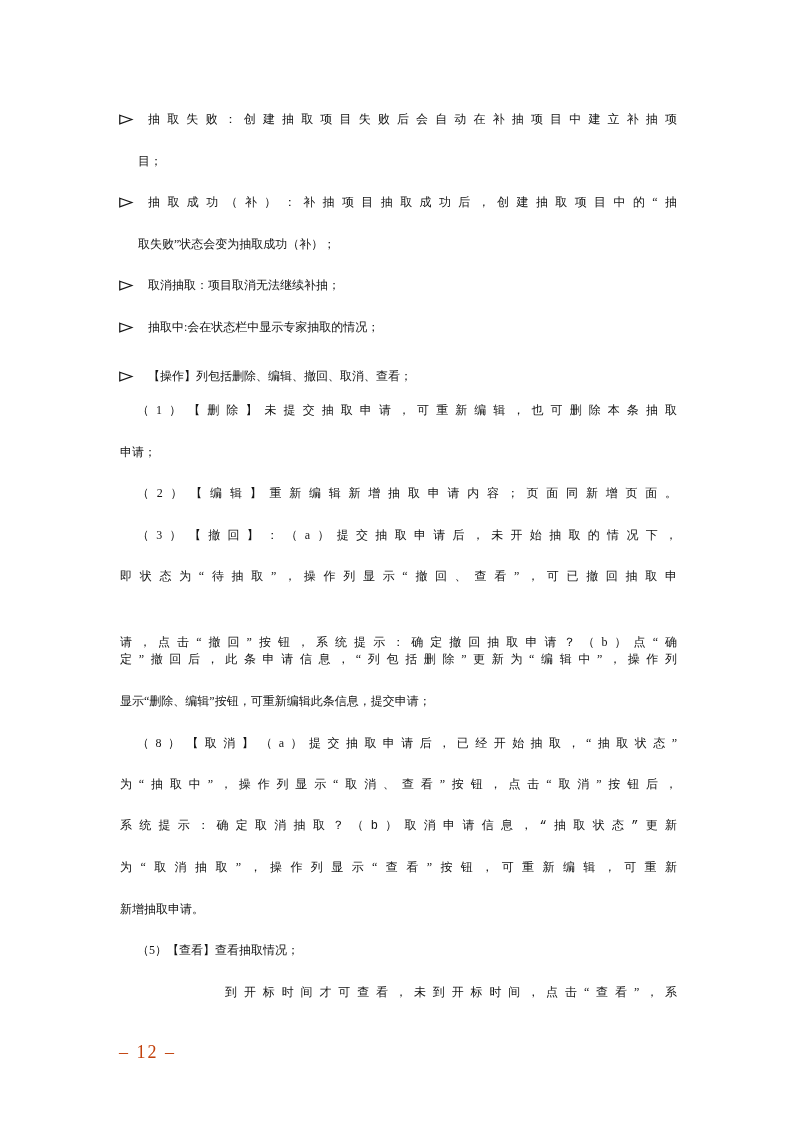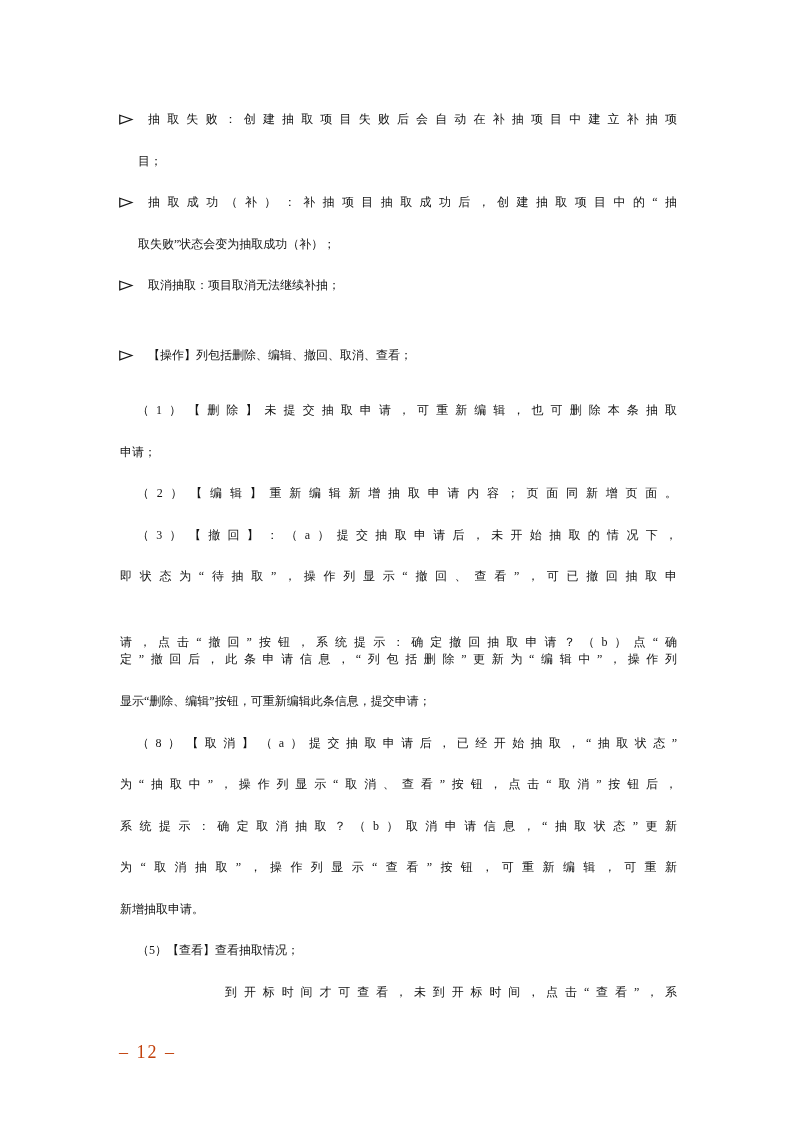--- a/index.html
+++ b/index.html
@@ -69,21 +69,29 @@
       <span class="line-text">取失败”状态会变为抽取成功（补）；</span>
     </div>
     <div class="line kind-bullet nowrap" style="top: 269.3px;">
   <span class="bullet-mark">
     <svg viewBox="0 0 18 16" width="16" height="15" xmlns="http://www.w3.org/2000/svg">
       <polygon points="2,3.2 15.5,8 2,12.8" fill="none" stroke="#141414" stroke-width="1.4" stroke-linejoin="miter"></polygon>
     </svg>
   </span>
 <span class="line-text">取消抽取：项目取消无法继续补抽；</span>
     </div>
-    <div class="line kind-bullet nowrap" style="top: 339px;">
+    <div class="line kind-bullet nowrap" style="top: 310.9px;">
+  <span class="bullet-mark">
+    <svg viewBox="0 0 18 16" width="16" height="15" xmlns="http://www.w3.org/2000/svg">
+      <polygon points="2,3.2 15.5,8 2,12.8" fill="none" stroke="#141414" stroke-width="1.4" stroke-linejoin="miter"></polygon>
+    </svg>
+  </span>
+<span class="line-text">抽取中:会在状态栏中显示专家抽取的情况；</span>
+    </div>
+    <div class="line kind-bullet nowrap" style="top: 360px;">
   <span class="bullet-mark">
     <svg viewBox="0 0 18 16" width="16" height="15" xmlns="http://www.w3.org/2000/svg">
       <polygon points="2,3.2 15.5,8 2,12.8" fill="none" stroke="#141414" stroke-width="1.4" stroke-linejoin="miter"></polygon>
     </svg>
   </span>
 <span class="line-text">【操作】列包括删除、编辑、撤回、取消、查看；</span>
     </div>
     <div class="line kind-num justify" style="top: 394px;">
       <span class="line-text">（1）【删除】未提交抽取申请，可重新编辑，也可删除本条抽取</span>
     </div>
@@ -107,21 +115,21 @@
     </div>
     <div class="line kind-ncont nowrap" style="top: 685px;">
       <span class="line-text">显示“删除、编辑”按钮，可重新编辑此条信息，提交申请；</span>
     </div>
     <div class="line kind-num justify" style="top: 726.5px;">
       <span class="line-text">（8）【取消】（a）提交抽取申请后，已经开始抽取，“抽取状态”</span>
     </div>
     <div class="line kind-ncont justify" style="top: 768.1px;">
       <span class="line-text">为“抽取中”，操作列显示“取消、查看”按钮，点击“取消”按钮后，</span>
     </div>
-    <div class="line kind-ncont justify" style="top: 809.7px;">
+    <div class="line kind-ncont justify" style="top: 809.7px; font-family: Liberation Mono, monospace;">
       <span class="line-text">系统提示：确定取消抽取？（b）取消申请信息，“抽取状态”更新</span>
     </div>
     <div class="line kind-ncont justify" style="top: 851.3px;">
       <span class="line-text">为“取消抽取”，操作列显示“查看”按钮，可重新编辑，可重新</span>
     </div>
     <div class="line kind-ncont nowrap" style="top: 892.8px;">
       <span class="line-text">新增抽取申请。</span>
     </div>
     <div class="line kind-num nowrap" style="top: 934.4px;">
       <span class="line-text">（5）【查看】查看抽取情况；</span>

